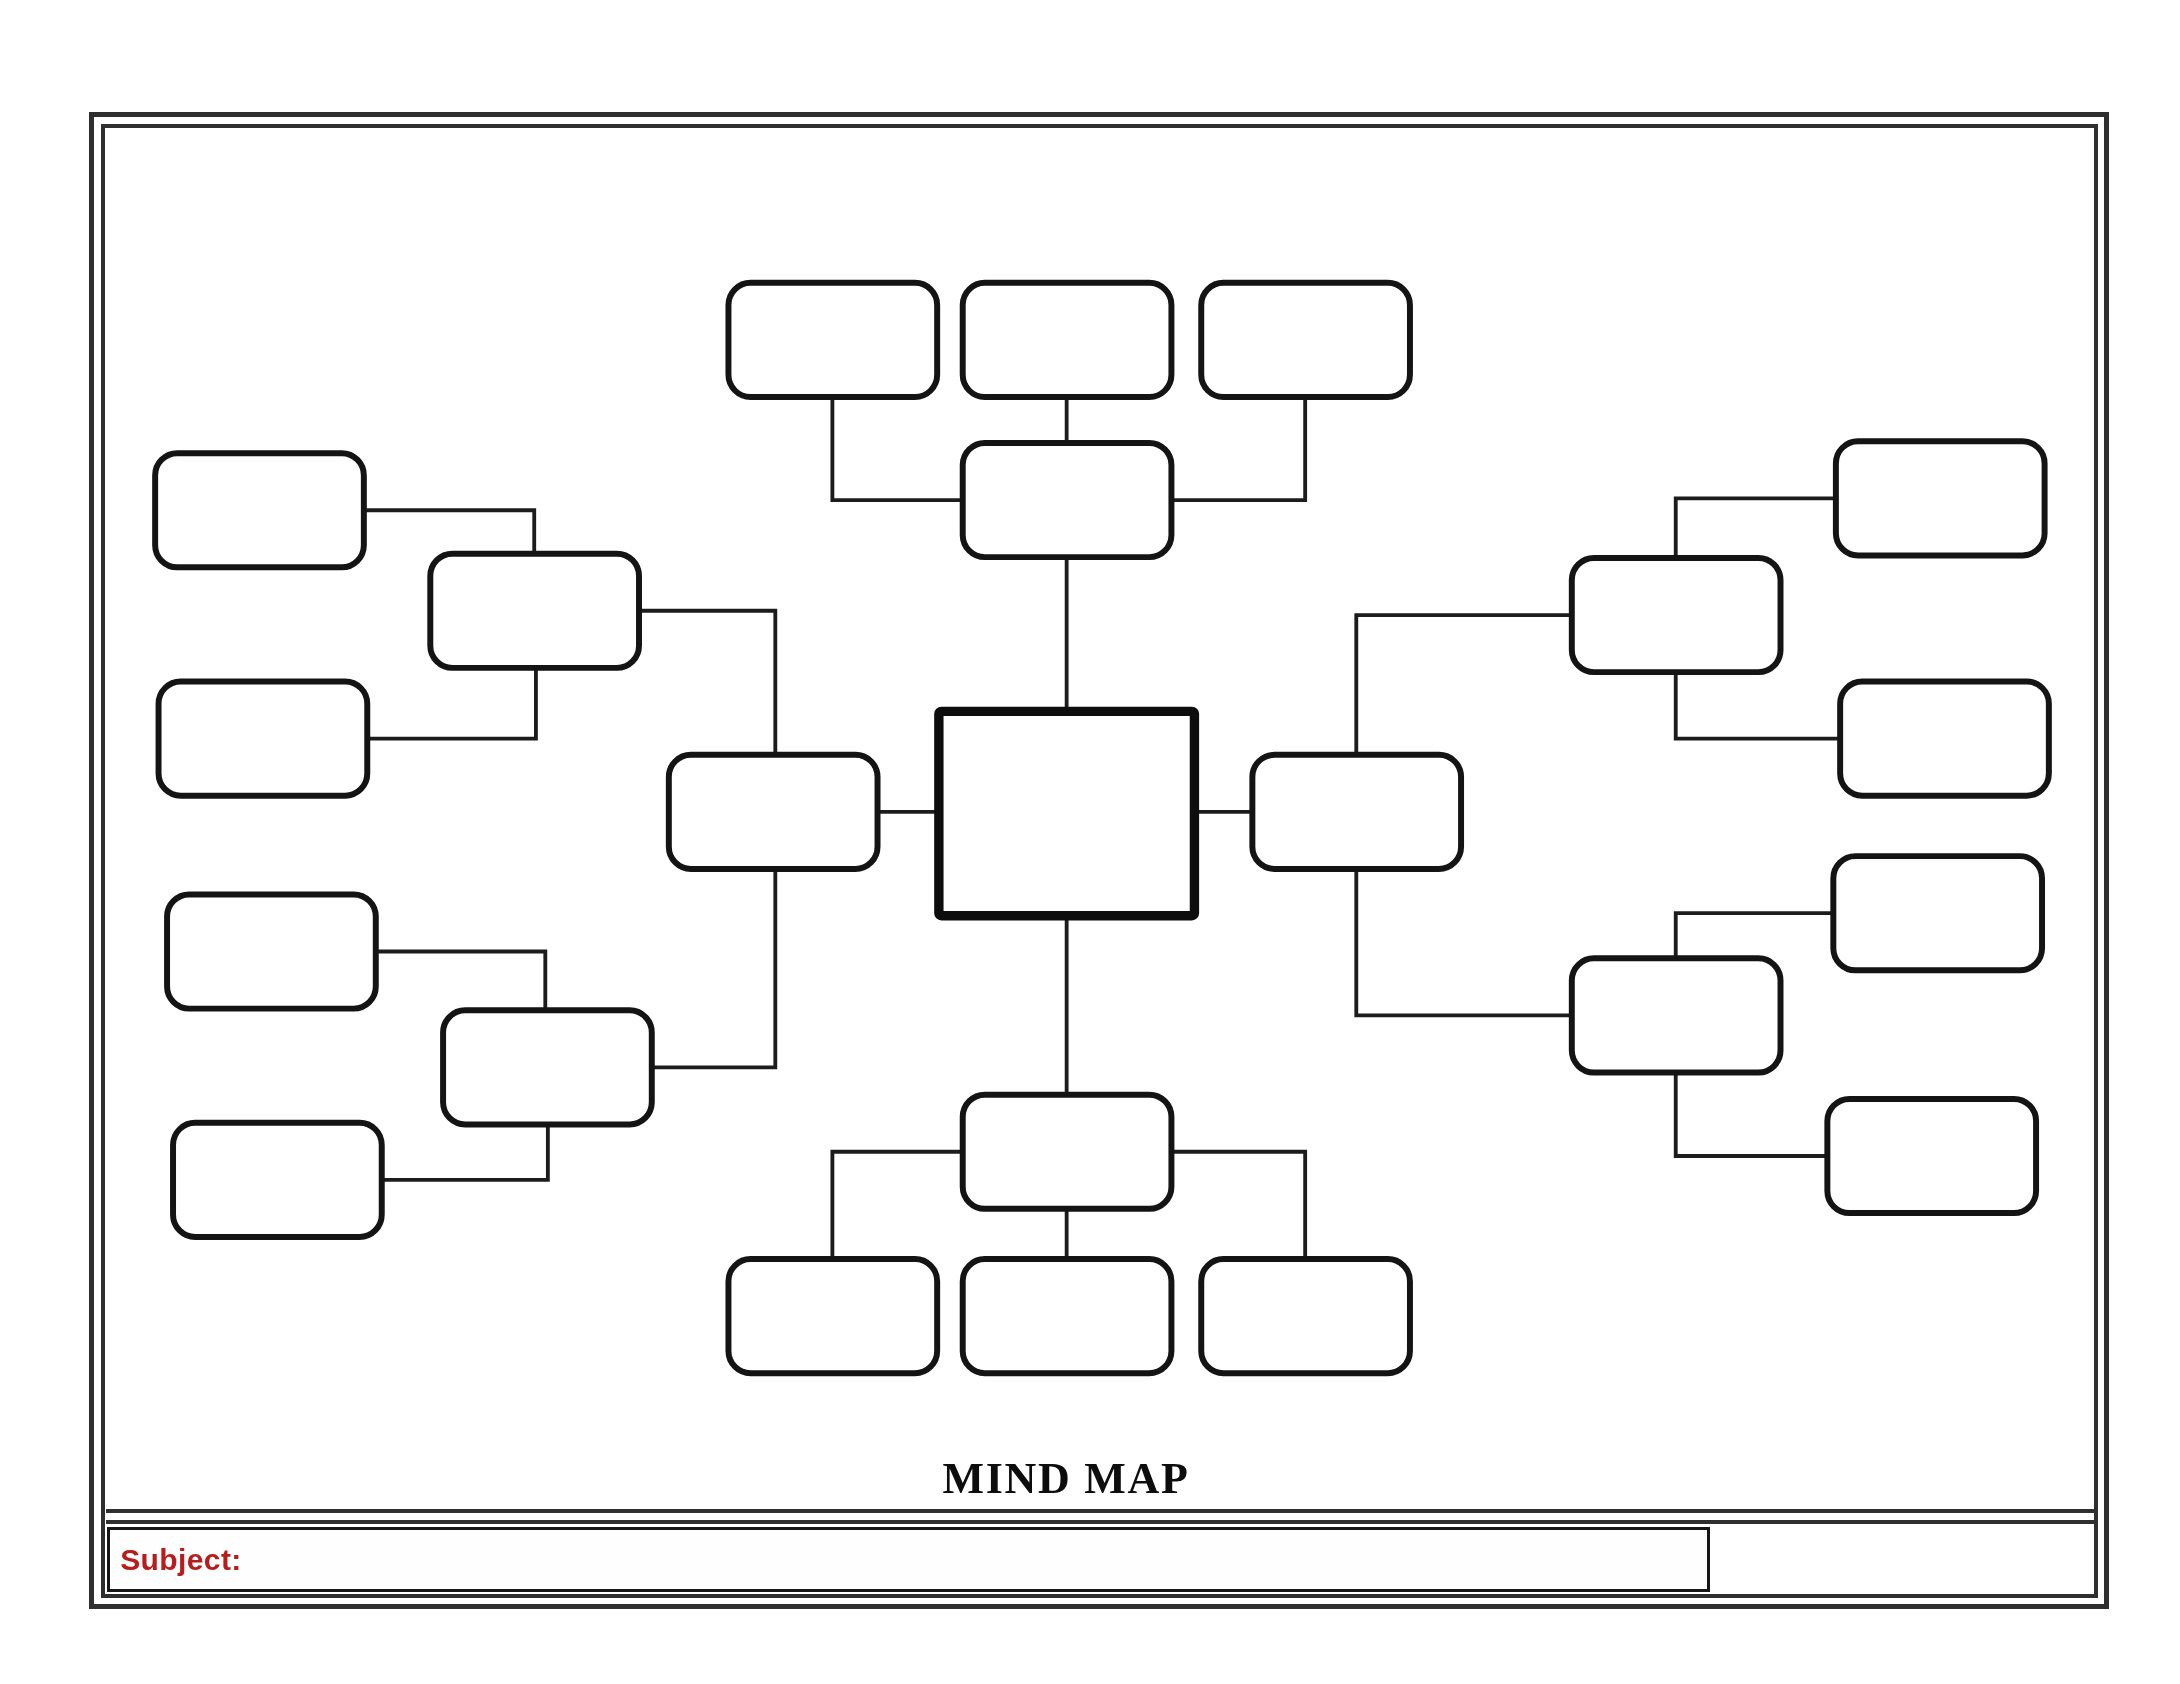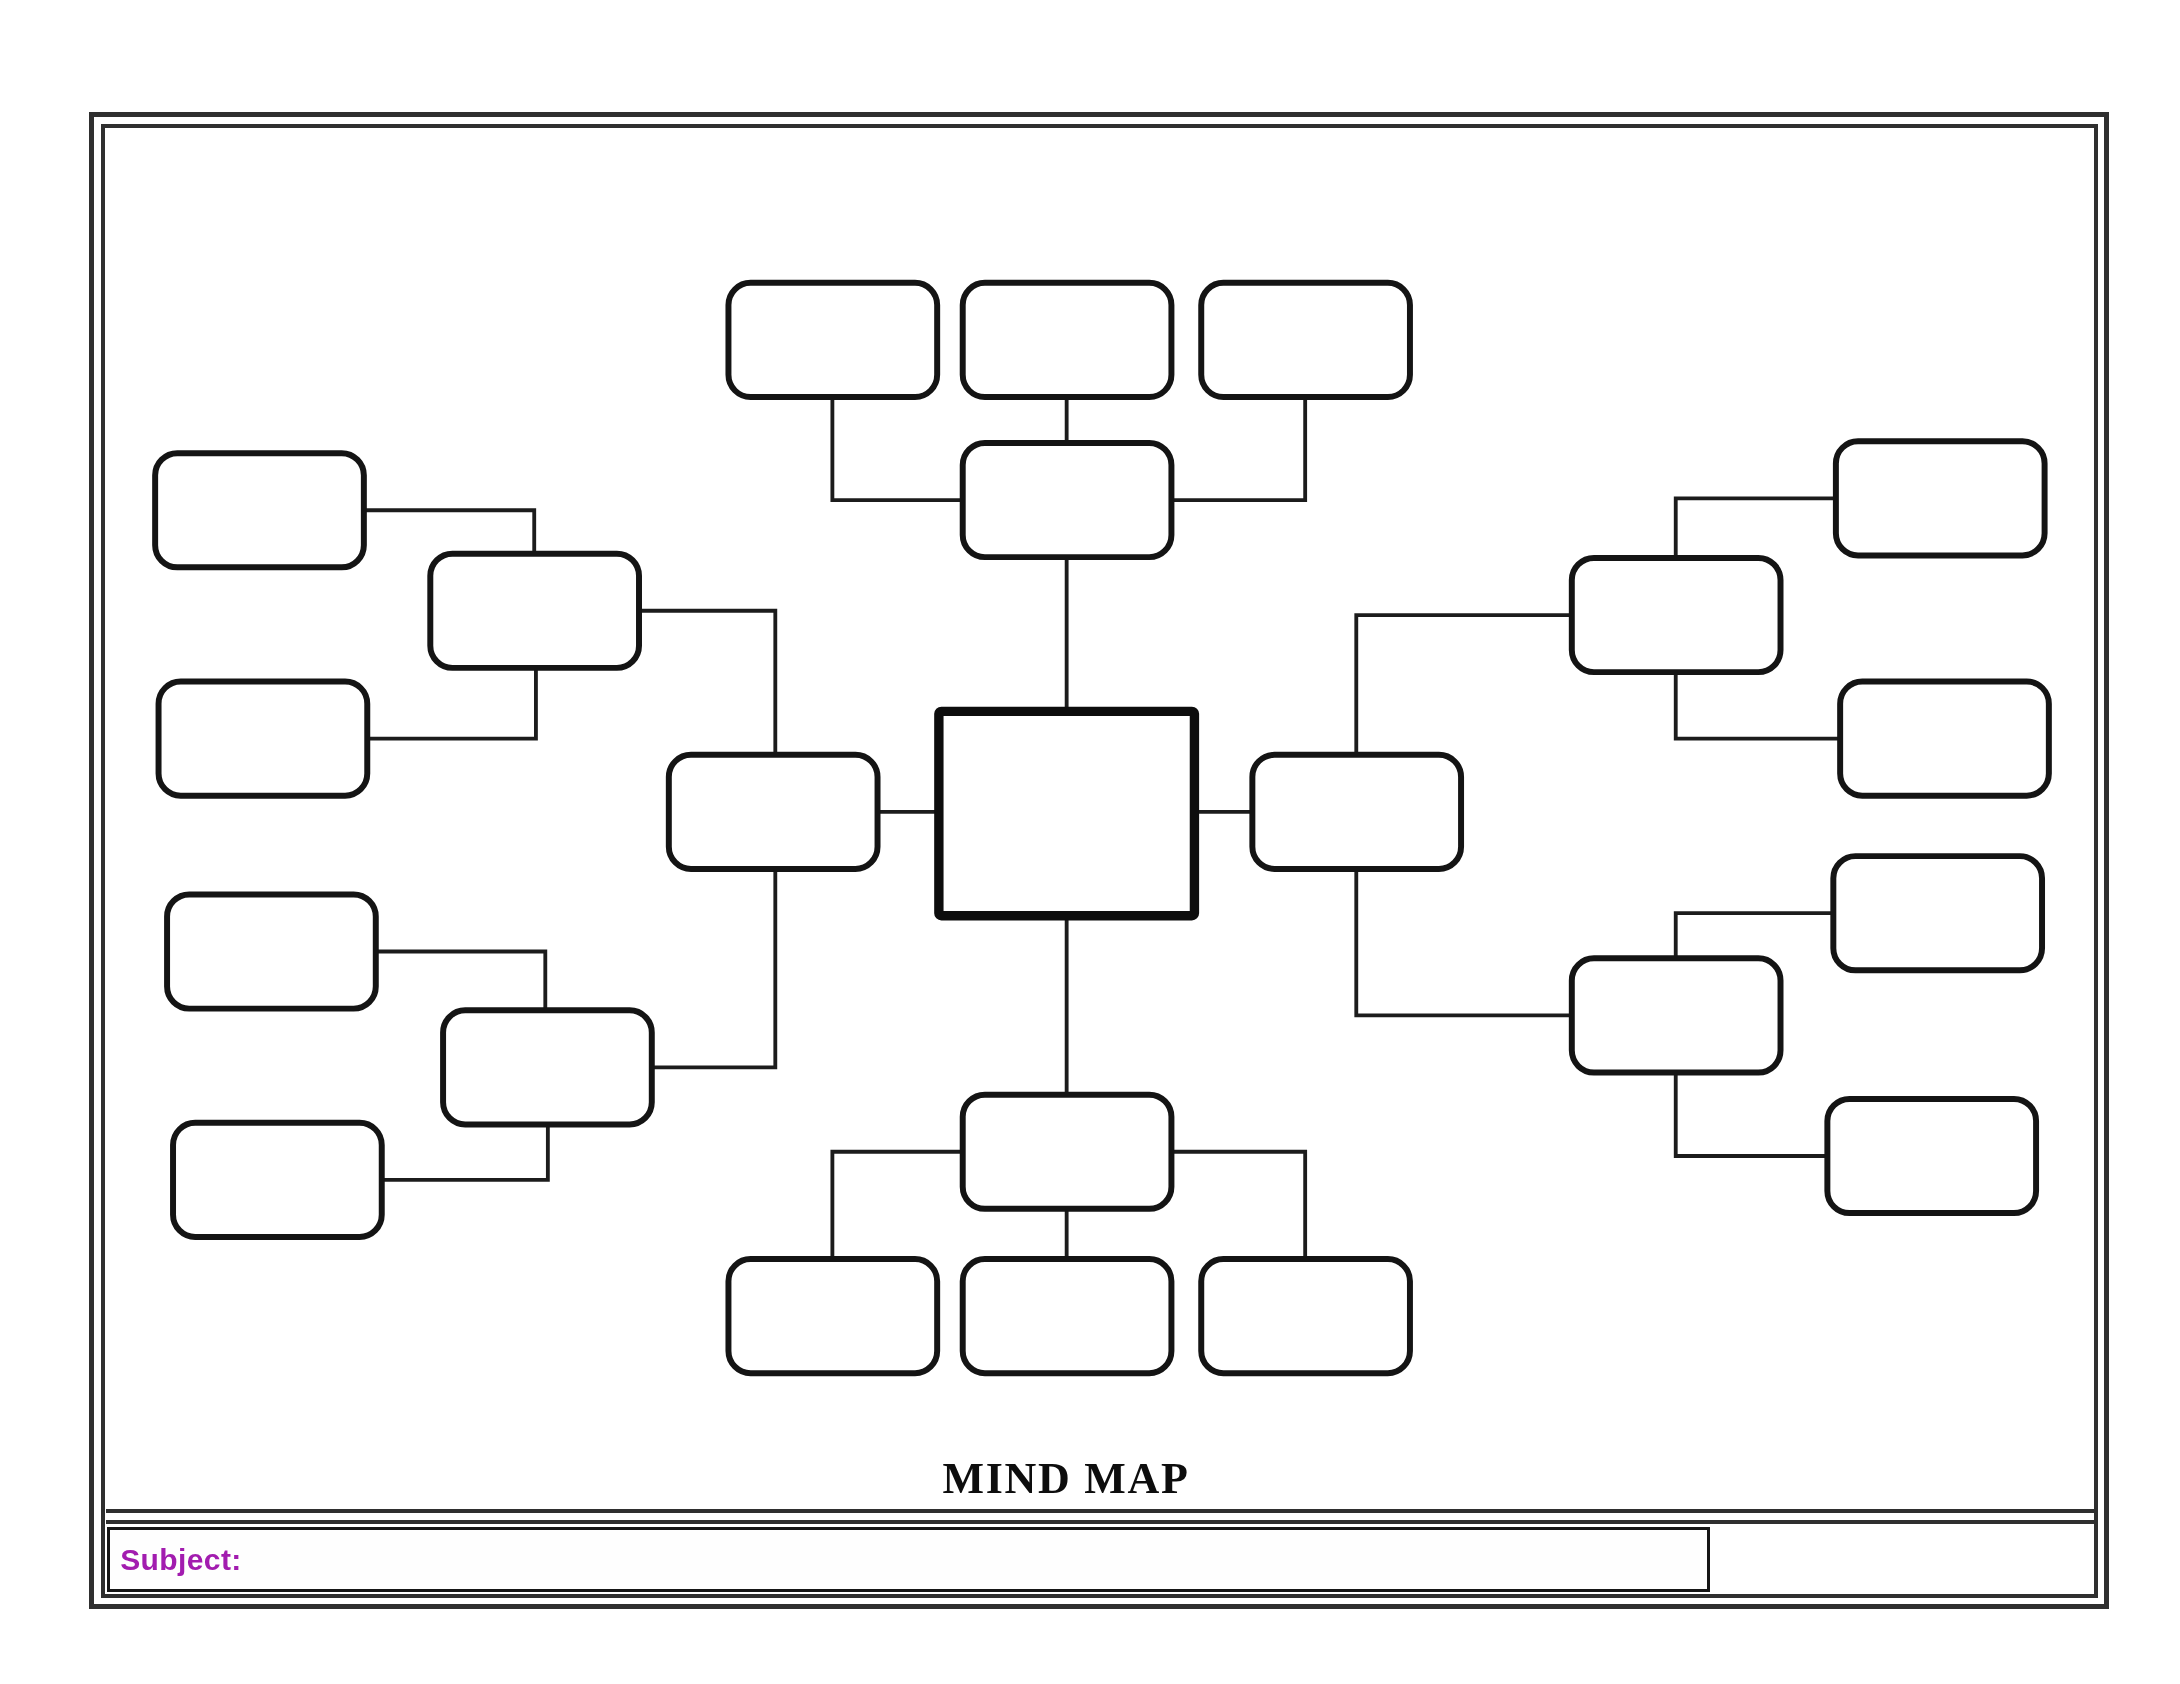--- a/index.html
+++ b/index.html
@@ -48,21 +48,21 @@
 
   .footer-cell {
     position: absolute; top: 1527px; height: 65px;
     border: 3.4px solid #161616;
     box-sizing: border-box;
     background: #fefefe;
     display: flex; align-items: center;
     padding-left: 10.2px;
     font-size: 30px;
     font-weight: 700;
-    color: #a21caf;
+    color: #b91c1c;
     letter-spacing: 0.4px;
   }
   .subject-cell { left: 107px;  width: 1603px; }
   .date-cell    { left: 1721px; width: 365px;  }
   .cell-value { margin-left: 12px; font-weight: 400; min-width: 34px; }
 
   .node-rect  { fill: #ffffff; stroke: #141414; stroke-width: 7px; }
   .hub-rect   { fill: #ffffff; stroke: #141414; stroke-width: 7px; }
   .center-rect{ fill: #ffffff; stroke: #0d0d0d; stroke-width: 11px; }
   .wire       { fill: none; stroke: #1c1c1c; stroke-width: 4.5px; }

